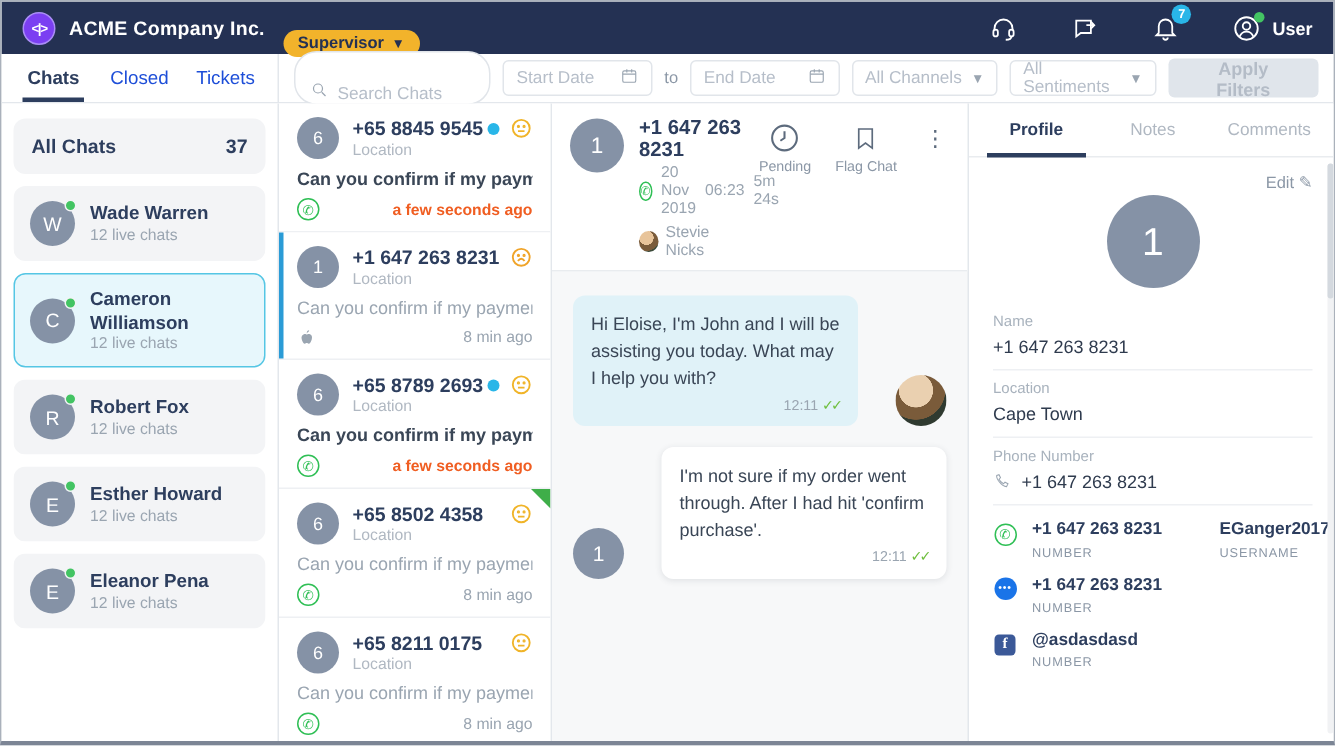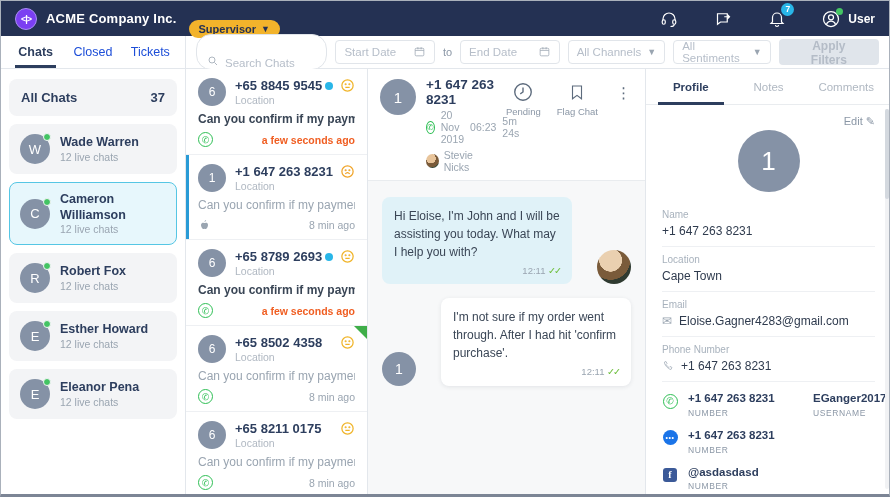--- a/index.html
+++ b/index.html
@@ -533,27 +533,20 @@
 
       <div class="p-field" style="border-top:none;">
         <div class="p-label">Name</div>
         <div class="p-value">+1 647 263 8231</div>
       </div>
       <div class="p-field">
         <div class="p-label">Location</div>
         <div class="p-value">Cape Town</div>
       </div>
       <div class="p-field">
-        <div class="p-label">Email</div>
-        <div class="p-value">
-            <span class="f-icon">✉</span>
-            <span>Eloise.Gagner4283@gmail.com</span>
-          </div>
-      </div>
-      <div class="p-field">
         <div class="p-label">Phone  Number</div>
         <div class="p-value">
             <span class="f-icon">
               <svg width="12" height="12" viewBox="0 0 24 24">
                 <path d="M5 4c-1 4 6 14 13 15l2-4-4-2-2 2c-2-1-5-4-6-6l2-2-2-4z"></path>
               </svg>
             </span>
             <span>+1 647 263 8231</span>
           </div>
       </div>

